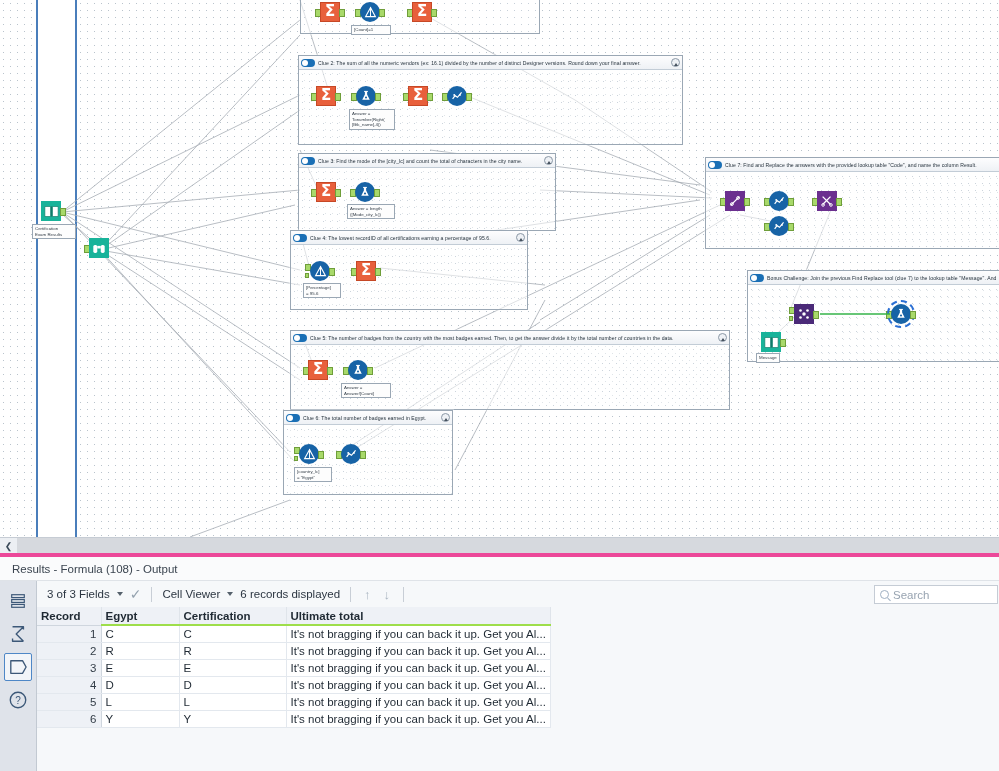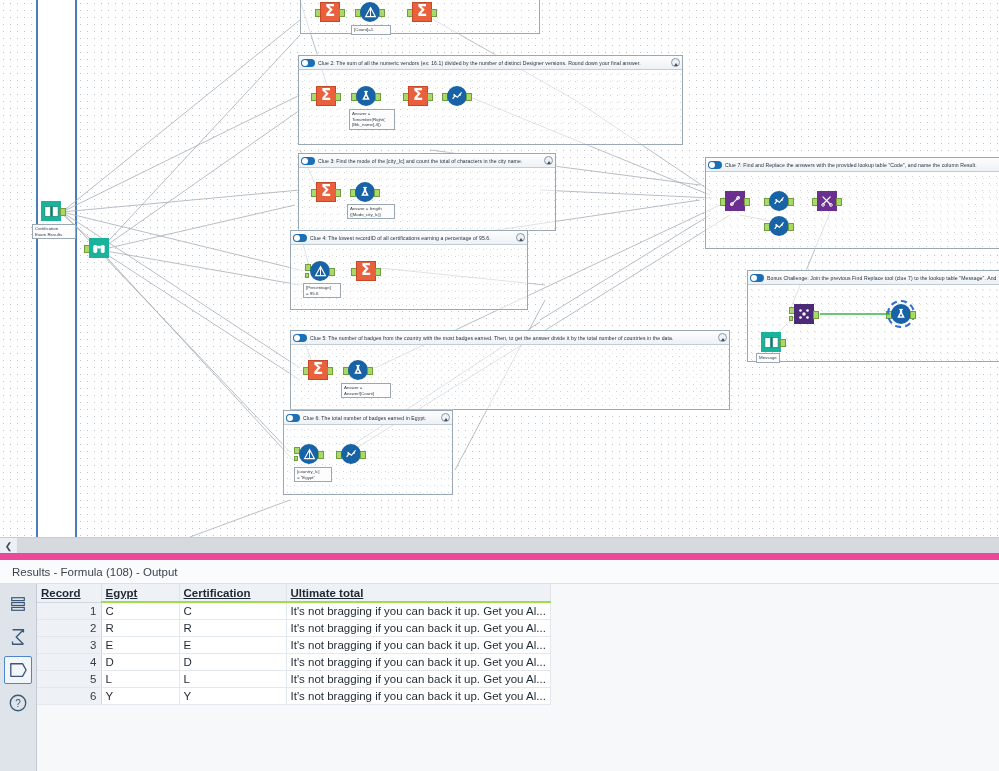--- a/index.html
+++ b/index.html
@@ -191,21 +191,21 @@
   }
   #hscroll .sb-track {
     flex: 1 1 auto; height: 15px; background: #d6d9de;
   }
 
   
   #results {
     position: absolute; left: 0; top: 553px;
     width: 999px; height: 218px;
     background: #fafbfc;
-    border-top: 7px solid #ec4899;
+    border-top: 4px solid #ec4899;
   }
   #results-title {
     height: 24px;
     display: flex; align-items: center;
     padding-left: 12px;
     font-size: 11.5px;
     color: #3b4550;
     background: #fafbfc;
     border-bottom: 1px solid #dfe3e8;
   }
@@ -289,21 +289,20 @@
   }
   table.grid th {
     text-align: left;
     font-weight: bold;
     padding: 1px 4px;
     background: #eef1f6;
     border-bottom: 2px solid #9ede4a;
     border-right: 1px solid #dfe4ea;
     height: 18px;
     white-space: nowrap;
-    text-decoration: underline;
   }
   table.grid th.rec {
     border-bottom: 1px solid #cfd6de;
     background: #eef1f6;
   }
   table.grid td {
     padding: 1px 4px;
     border-bottom: 1px solid #e3e8ee;
     border-right: 1px solid #e3e8ee;
     height: 17px;
@@ -666,20 +665,38 @@
       </div>
       <div class="side-ico">
         <svg width="20" height="20" viewBox="0 0 22 22">
           <circle cx="11" cy="11" r="8.5" fill="none" stroke="#3c5878" stroke-width="1.5"></circle>
           <text x="11" y="15.5" font-size="11" font-family="Liberation Sans, sans-serif" text-anchor="middle" fill="#3c5878">?</text>
         </svg>
       </div>
     </div>
 
     <div id="result-main">
+      <div id="result-toolbar">
+        <span>3 of 3 Fields</span>
+        <span class="tb-caret"></span>
+        <span class="tb-check">✓</span>
+        <span class="tb-sep"></span>
+        <span>Cell Viewer</span>
+        <span class="tb-caret"></span>
+        <span>6 records displayed</span>
+        <span class="tb-sep"></span>
+        <span class="tb-arrow">↑</span>
+        <span class="tb-arrow">↓</span>
+        <span class="tb-sep"></span>
+
+        <div id="search-wrap">
+          <span class="mag"></span>
+          <input id="search-input" type="text" placeholder="Search" style="">
+        </div>
+      </div>
 
       <table class="grid">
         <colgroup>
           <col class="c-rec">
             <col class="c-ans">
             <col class="c-con">
             <col class="c-ult">
         </colgroup>
         <thead>
           <tr>

